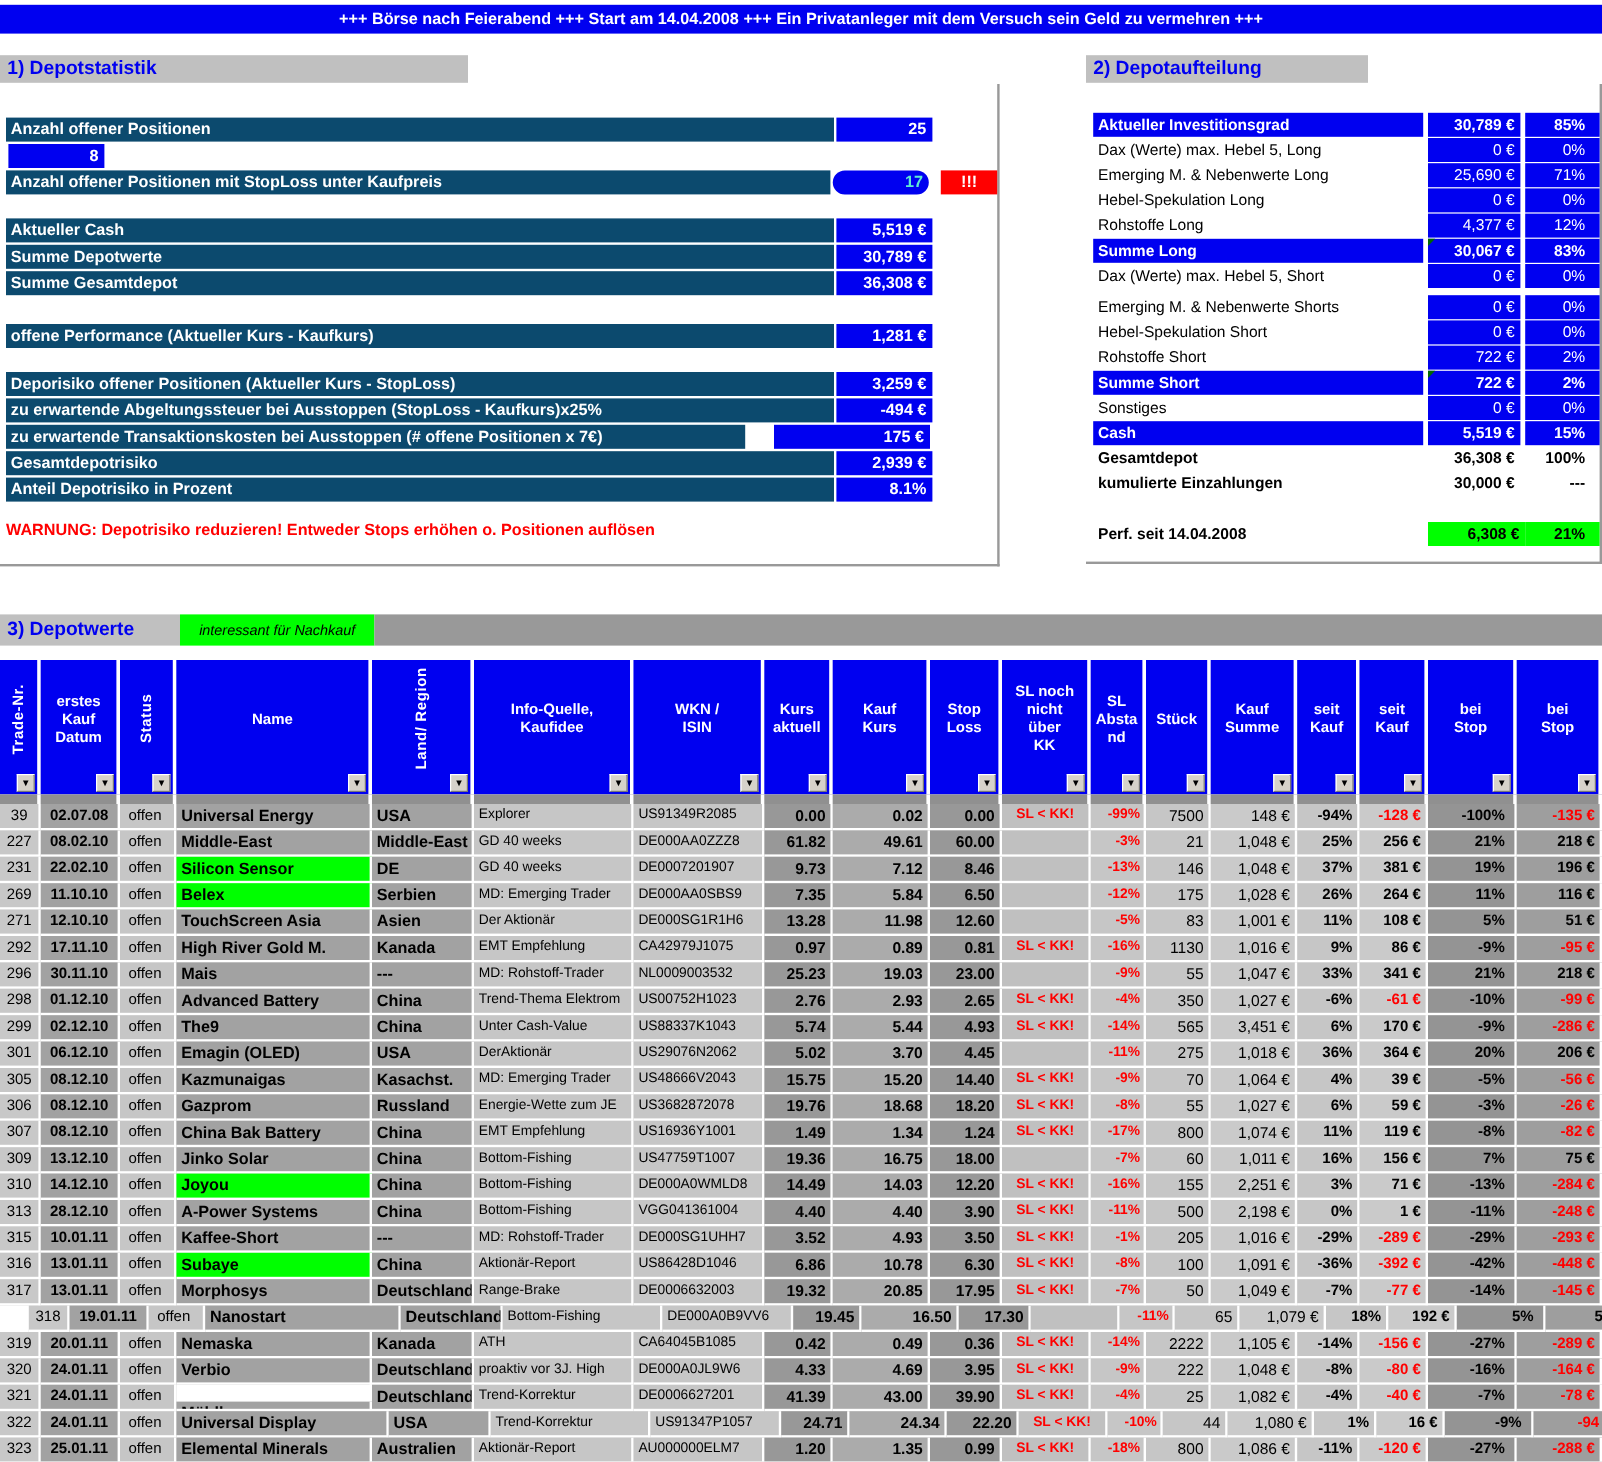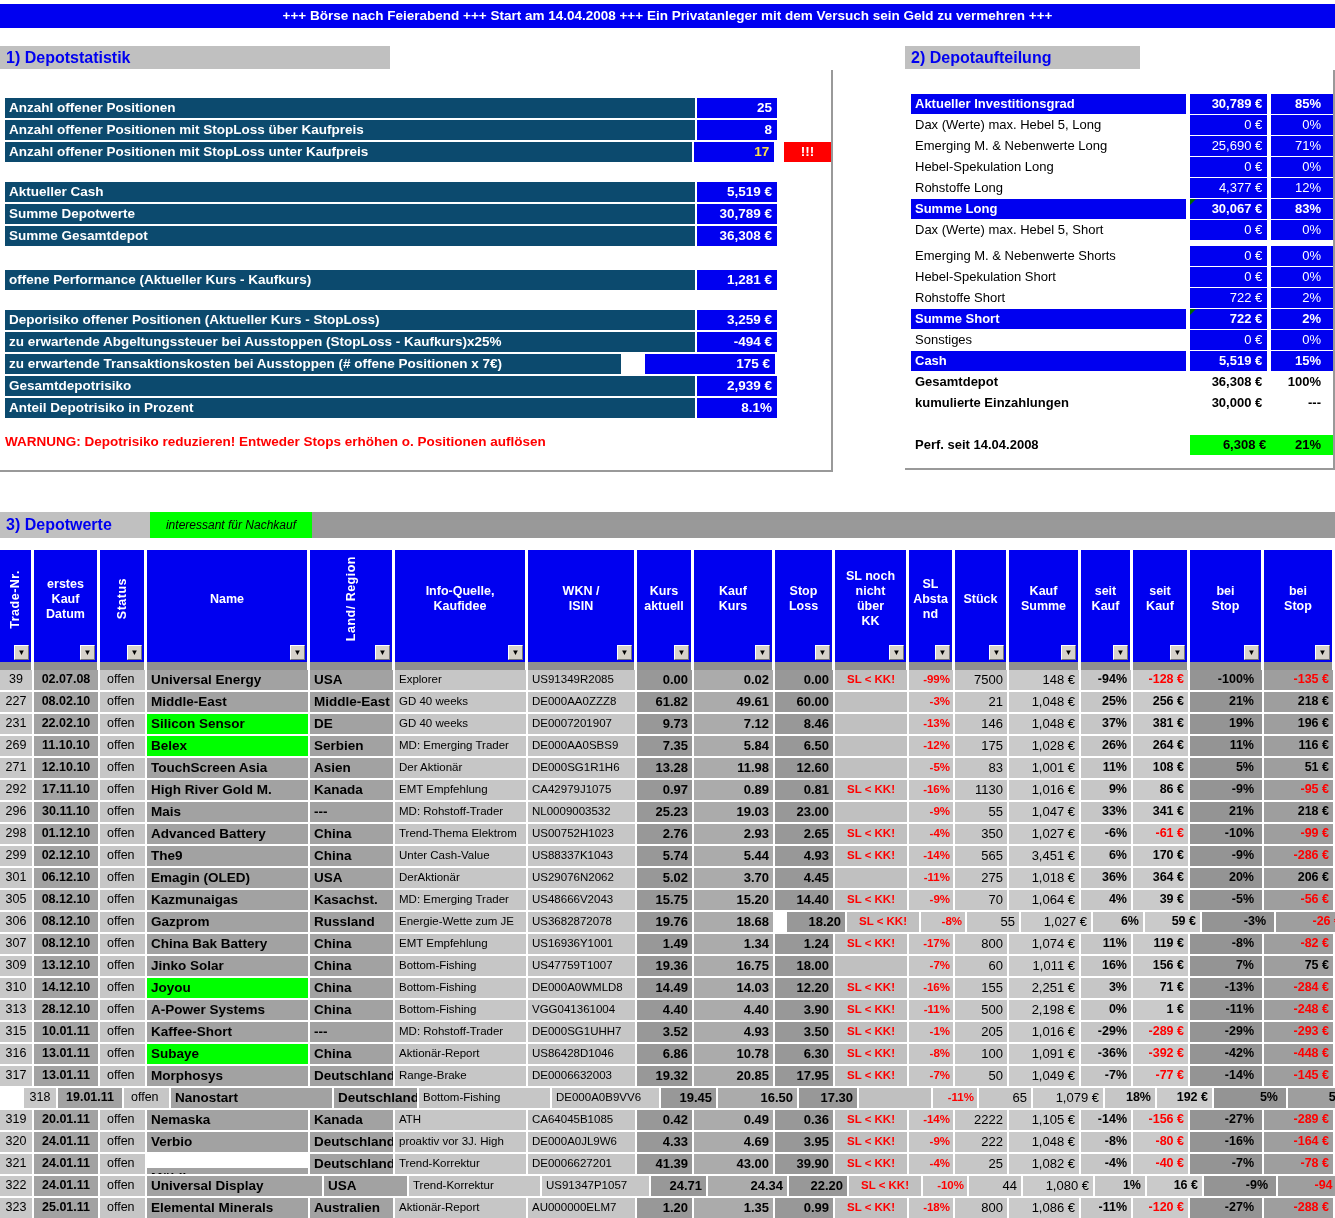--- a/index.html
+++ b/index.html
@@ -25,21 +25,21 @@
   #sec2-panel { left:905px; top:70px; width:430px; height:400px; padding:24px 0 0 6px; }
 
   
   .s1row { display:flex; height:20px; margin-bottom:2px; font-size:13.5px; font-weight:bold; }
   .s1label { width:690px; background:#0c4a6e; color:#fff; padding-left:4px;
     line-height:20px; box-sizing:border-box; white-space:nowrap; overflow:hidden; }
   .s1label.short { width:616px; }
   .s1val { width:80px; margin-left:2px; background:#0000F0; color:#fff;
     text-align:right; padding-right:5px; line-height:20px; box-sizing:border-box; }
   .s1val.wide { width:130px; margin-left:24px; }
-  .s1val.red { color:#fde047; }
+  .s1val.red { color:#5eead4;border-radius:10px; }
   .s1alert { width:47px; margin-left:10px; background:#FF0000; color:#fff;
     text-align:center; line-height:20px; }
   .mb20 { margin-bottom:20px; } .mb24 { margin-bottom:24px; }
   .warning { margin-top:16px; color:#FF0000; font-weight:bold; font-size:13.5px; }
 
   
   .s2row { display:flex; height:20px; margin-bottom:1px; font-size:13px; }
   .s2label { width:276px; padding-left:4px; line-height:20px; box-sizing:border-box;
     color:#000; white-space:nowrap; overflow:hidden; }
   .s2v1 { width:78px; margin-left:4px; text-align:right; padding-right:5px;
@@ -105,21 +105,20 @@
 <div id="sec2-title" class="sec-title">2) Depotaufteilung</div>
 
 <div id="sec1-panel" class="panel">
   <div>
       <div class="s1group mb20">
         <div class="s1row">
           <div class="s1label">Anzahl offener Positionen</div>
           <div class="s1val">25</div>
         </div>
         <div class="s1row">
-          <div class="s1label">Anzahl offener Positionen mit StopLoss über Kaufpreis</div>
           <div class="s1val">8</div>
         </div>
         <div class="s1row">
           <div class="s1label">Anzahl offener Positionen mit StopLoss unter Kaufpreis</div>
           <div class="s1val red">17</div>
           <div class="s1alert">!!!</div>
         </div>
       </div>
       <div class="s1group mb24">
         <div class="s1row">
@@ -590,21 +589,21 @@
     <div class="trow">
       <div class="tcell col-trade" style="width: 34px;">306</div>
       <div class="tcell col-date" style="width: 66px;">08.12.10</div>
       <div class="tcell col-status" style="width: 47px;">offen</div>
       <div class="tcell col-name" style="width: 163px;">Gazprom</div>
       <div class="tcell col-land" style="width: 85px;">Russland</div>
       <div class="tcell col-info" style="width: 133px;">Energie-Wette zum JE</div>
       <div class="tcell col-wkn" style="width: 109px;">US3682872078</div>
       <div class="tcell col-kurs" style="width: 57px;">19.76</div>
       <div class="tcell col-kauf" style="width: 81px;">18.68</div>
-      <div class="tcell col-stop" style="width: 60px; margin-left: 12px;">18.20</div>
+      <div class="tcell col-stop" style="width: 60px;">18.20</div>
       <div class="tcell col-sl" style="width: 74px;">SL &lt; KK!</div>
       <div class="tcell col-slabs" style="width: 46px;">-8%</div>
       <div class="tcell col-stueck" style="width: 54px;">55</div>
       <div class="tcell col-summe" style="width: 72px;">1,027 €</div>
       <div class="tcell col-skp" style="width: 52px;">6%</div>
       <div class="tcell col-ske" style="width: 57px;">59 €</div>
       <div class="tcell col-bsp" style="width: 74px;">-3%</div>
       <div class="tcell col-bse neg" style="width: 71px;">-26 €</div>
     </div>
     <div class="trow">

